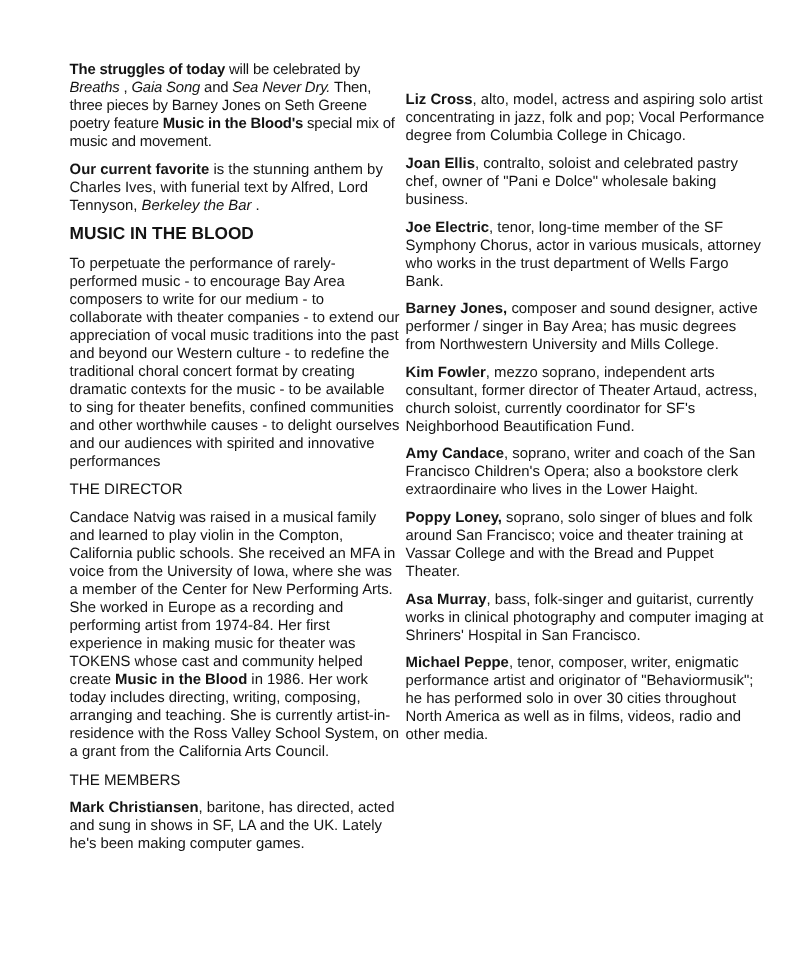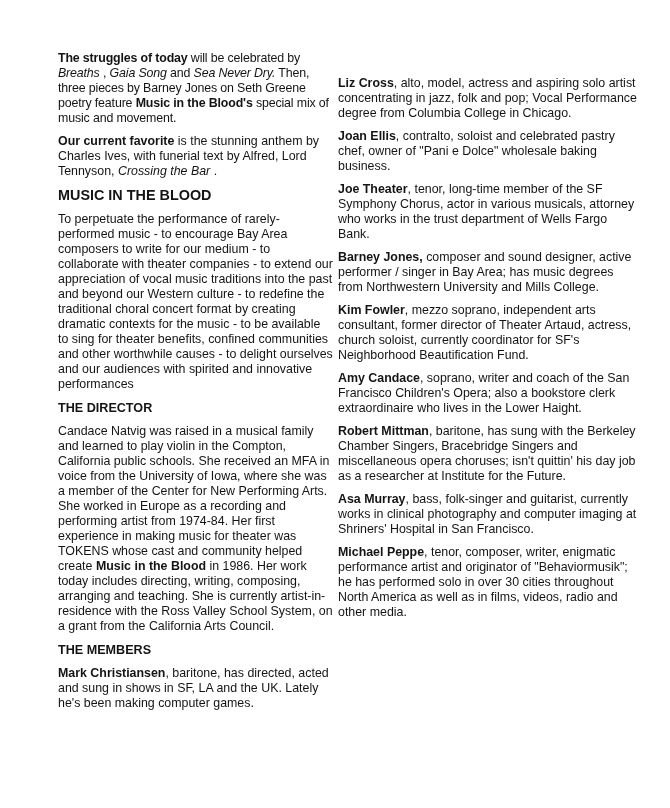--- a/index.html
+++ b/index.html
@@ -11,46 +11,46 @@
   .col-left { left: 58px; top: 51px; width: 276px; }
   .col-right { left: 338px; top: 32px; width: 300px; margin-top: 44px; }
   p { margin: 0 0 8px 0; }
   .right-entry { margin: 0 0 8px 0; }
   b, .name { font-weight: bold; }
   i { font-style: italic; }
   h2 {
     margin: 2px 0 8px 0; font-size: 14.4px; line-height: 17px; font-weight: bold;
   }
   h3 {
-    margin: 0 0 8px 0; font-size: 12.6px; line-height: 16px; font-weight: bold;
+    margin: 0 0 8px 0; font-size: 12.6px; line-height: 16px; font-weight: normal;
   }
 </style>
 </head>
 <body>
 
 <div class="col col-left">
   <p style="letter-spacing:-0.15px;">
     <b>The struggles of today</b><span> will be celebrated by </span><i>Breaths</i><span> , </span><i>Gaia Song</i><span>  and </span><i>Sea Never Dry.</i><span>  Then, three pieces by Barney Jones on Seth Greene poetry feature </span><b>Music in the Blood's</b><span> special mix of music and movement.</span>
   </p>
   <p>
-    <b>Our current favorite</b><span> is the stunning anthem by Charles Ives, with funerial text by Alfred, Lord Tennyson, </span><i>Crossing the Bar</i><span> .</span>
+    <b>Our current favorite</b><span> is the stunning anthem by Charles Ives, with funerial text by Alfred, Lord Tennyson, </span><i>Berkeley the Bar</i><span> .</span>
   </p>
   <h2>MUSIC IN THE BLOOD</h2>
   <p>To perpetuate the performance of rarely-performed music - to encourage Bay Area composers to write for our medium - to collaborate with theater companies - to extend our appreciation of vocal music traditions into the past and beyond our Western culture - to redefine the traditional choral concert format by creating dramatic contexts for the music - to be available to sing for theater benefits, confined communities and other worthwhile causes - to delight ourselves and our audiences with spirited and innovative performances</p>
   <h3>THE DIRECTOR</h3>
   <p>
     <span>Candace Natvig was raised in a musical family and learned to play violin in the Compton, California public schools.  She received an MFA in voice from the University of Iowa, where she was a member of the Center for New Performing Arts.  She worked in Europe as a recording and performing artist from 1974-84.  Her first experience in making music for theater was TOKENS whose cast and community helped create </span><b>Music in the Blood</b><span> in 1986.  Her work today includes directing, writing, composing, arranging and teaching.  She is currently artist-in-residence with the Ross Valley School System, on a grant from the California Arts Council.</span>
   </p>
   <h3>THE MEMBERS</h3>
   <p><span class="name">Mark Christiansen</span><span>,  baritone, has directed, acted and sung in shows in SF, LA and the UK.  Lately he's been making computer games.</span></p>
 </div>
 
 <div class="col col-right">
   <p class="right-entry"><span class="name">Liz Cross</span><span>,  alto, model, actress and aspiring solo artist concentrating in jazz, folk and pop; Vocal Performance degree from Columbia College in Chicago.</span></p>
   <p class="right-entry"><span class="name">Joan Ellis</span><span>,  contralto, soloist and celebrated pastry chef, owner of "Pani e Dolce" wholesale baking business.</span></p>
-  <p class="right-entry"><span class="name">Joe Theater</span><span>, tenor, long-time member of the SF Symphony Chorus, actor in various musicals, attorney who works in the trust department of Wells Fargo Bank.</span></p>
+  <p class="right-entry"><span class="name">Joe Electric</span><span>, tenor, long-time member of the SF Symphony Chorus, actor in various musicals, attorney who works in the trust department of Wells Fargo Bank.</span></p>
   <p class="right-entry"><span class="name">Barney Jones,</span><span>  composer and sound designer, active performer / singer in Bay Area; has music degrees from Northwestern University and Mills College.</span></p>
   <p class="right-entry"><span class="name">Kim Fowler</span><span>,  mezzo soprano, independent arts consultant, former director of Theater Artaud, actress, church soloist, currently coordinator for SF's Neighborhood Beautification Fund.</span></p>
   <p class="right-entry"><span class="name">Amy Candace</span><span>,  soprano, writer and coach of the San Francisco Children's Opera;  also a bookstore clerk extraordinaire who lives in the Lower Haight.</span></p>
-  <p class="right-entry"><span class="name">Robert Mittman</span><span>,  baritone, has sung with the Berkeley Chamber Singers, Bracebridge Singers and miscellaneous opera choruses;  isn't quittin' his day job as a researcher at Institute for the Future.</span></p>
+  <p class="right-entry"><span class="name">Poppy Loney,</span><span>  soprano, solo singer of blues and folk around San Francisco;  voice and theater training at Vassar College and with the Bread and Puppet Theater.</span></p>
   <p class="right-entry"><span class="name">Asa Murray</span><span>,  bass, folk-singer and guitarist, currently works in clinical photography and computer imaging at Shriners' Hospital in San Francisco.</span></p>
   <p class="right-entry"><span class="name">Michael Peppe</span><span>, tenor, composer, writer, enigmatic performance artist and originator of "Behaviormusik"; he has performed solo in over 30 cities throughout North America as well as in films, videos, radio and other media.</span></p>
 </div>
 
 </body></html>

